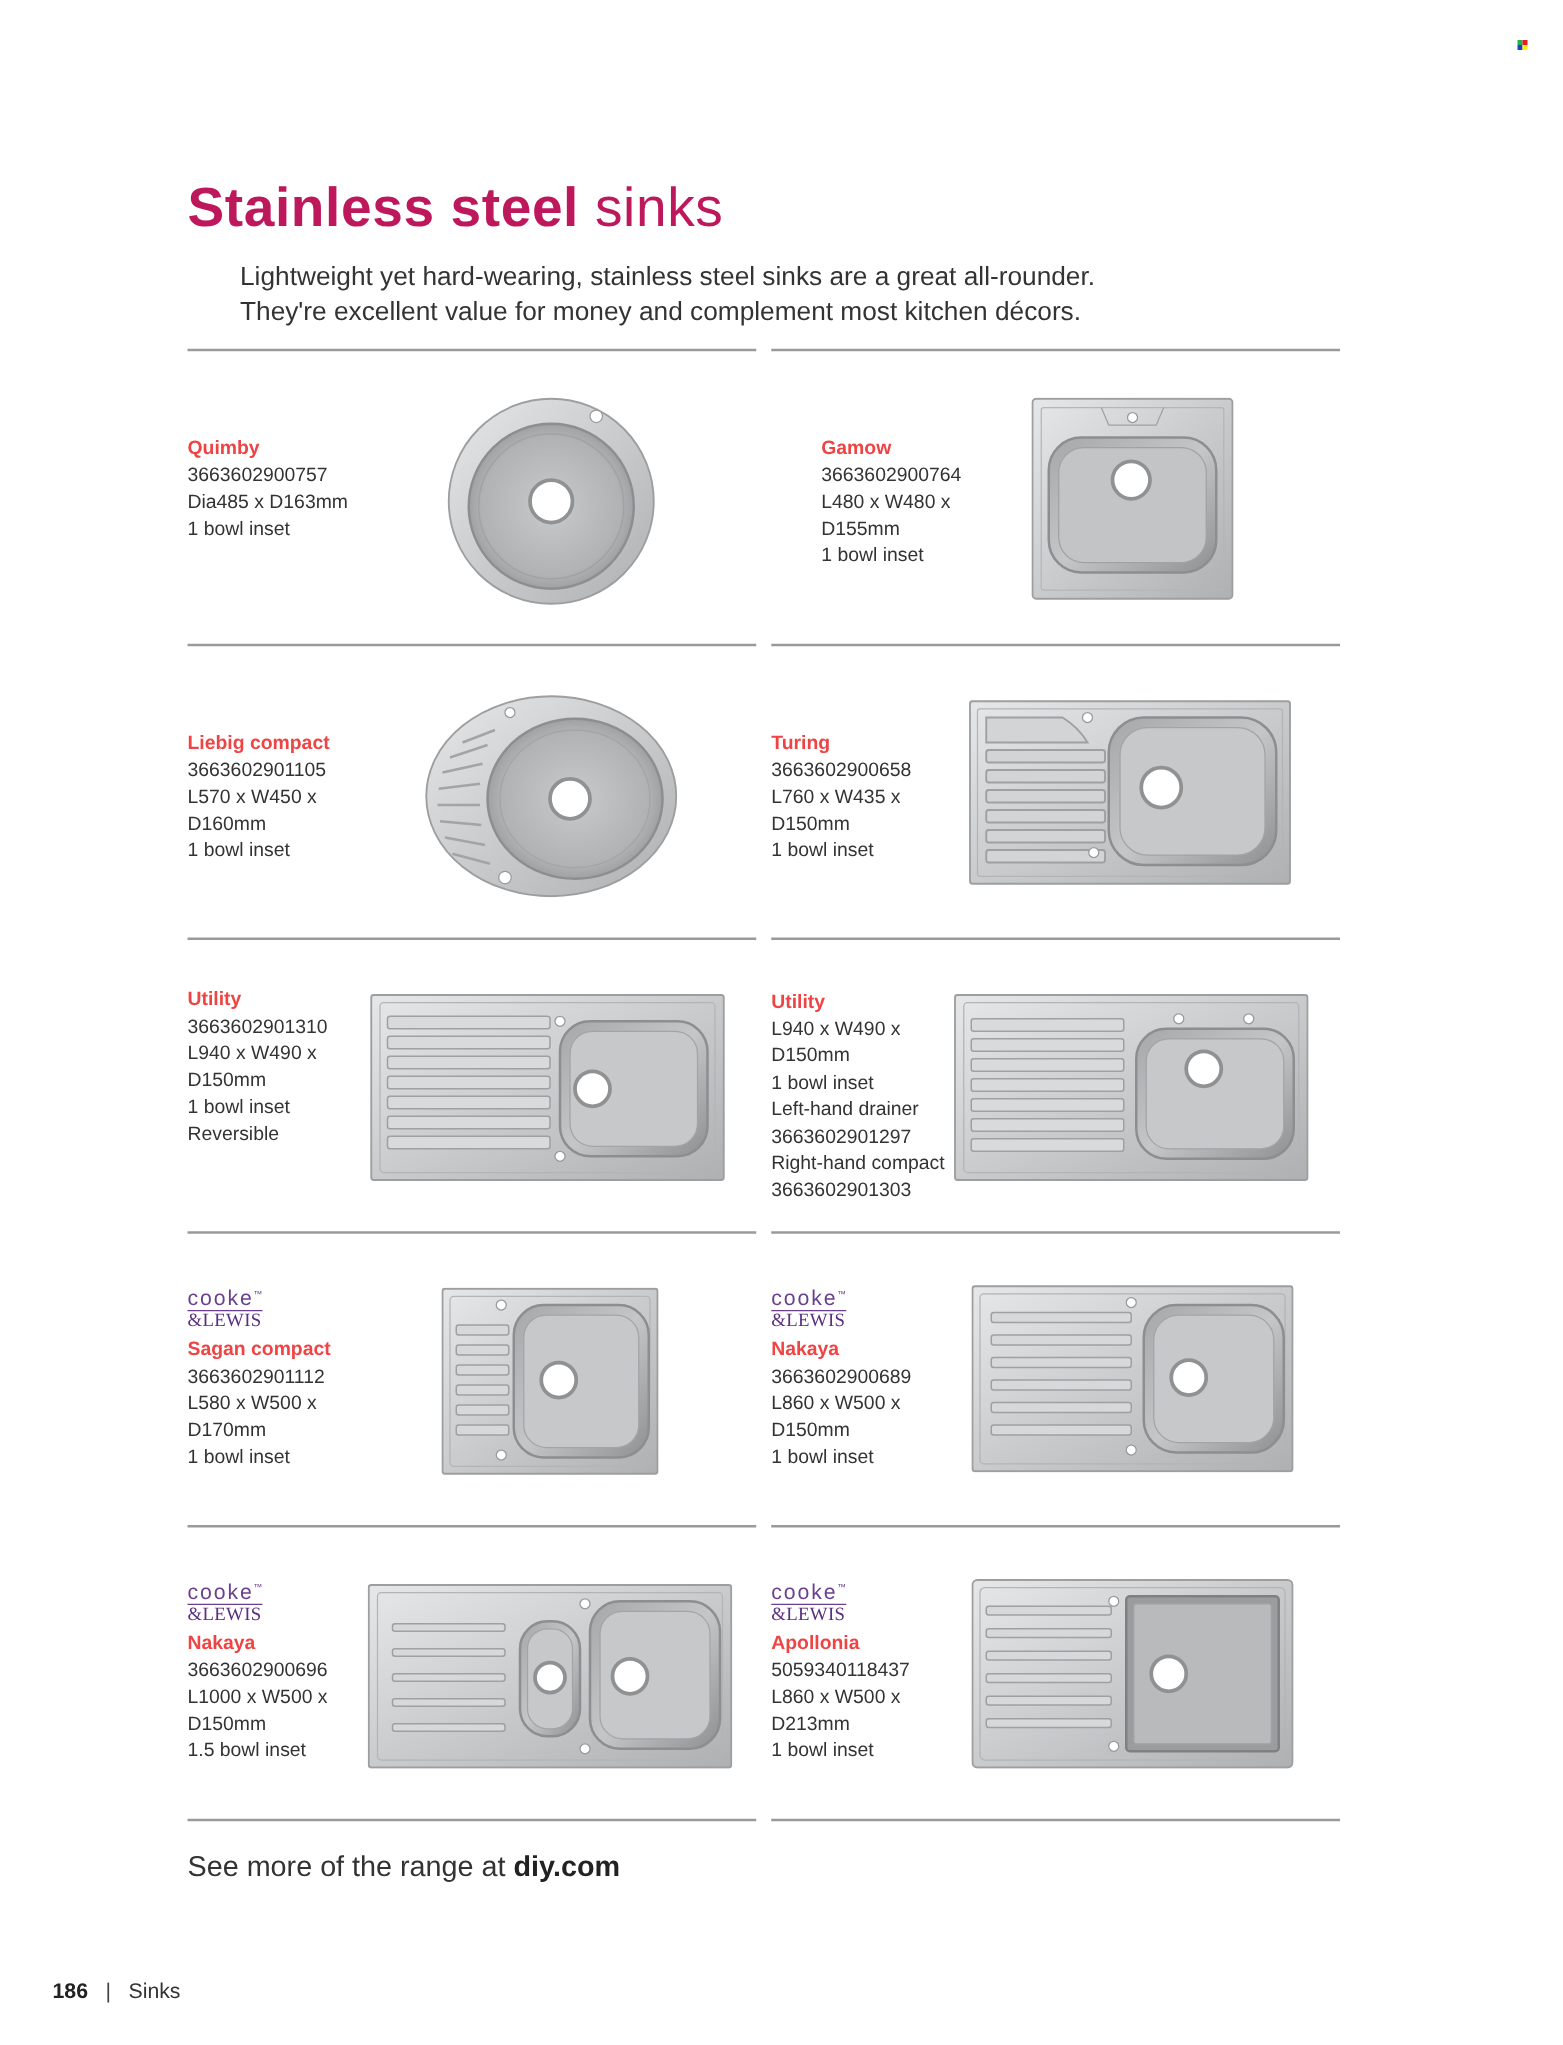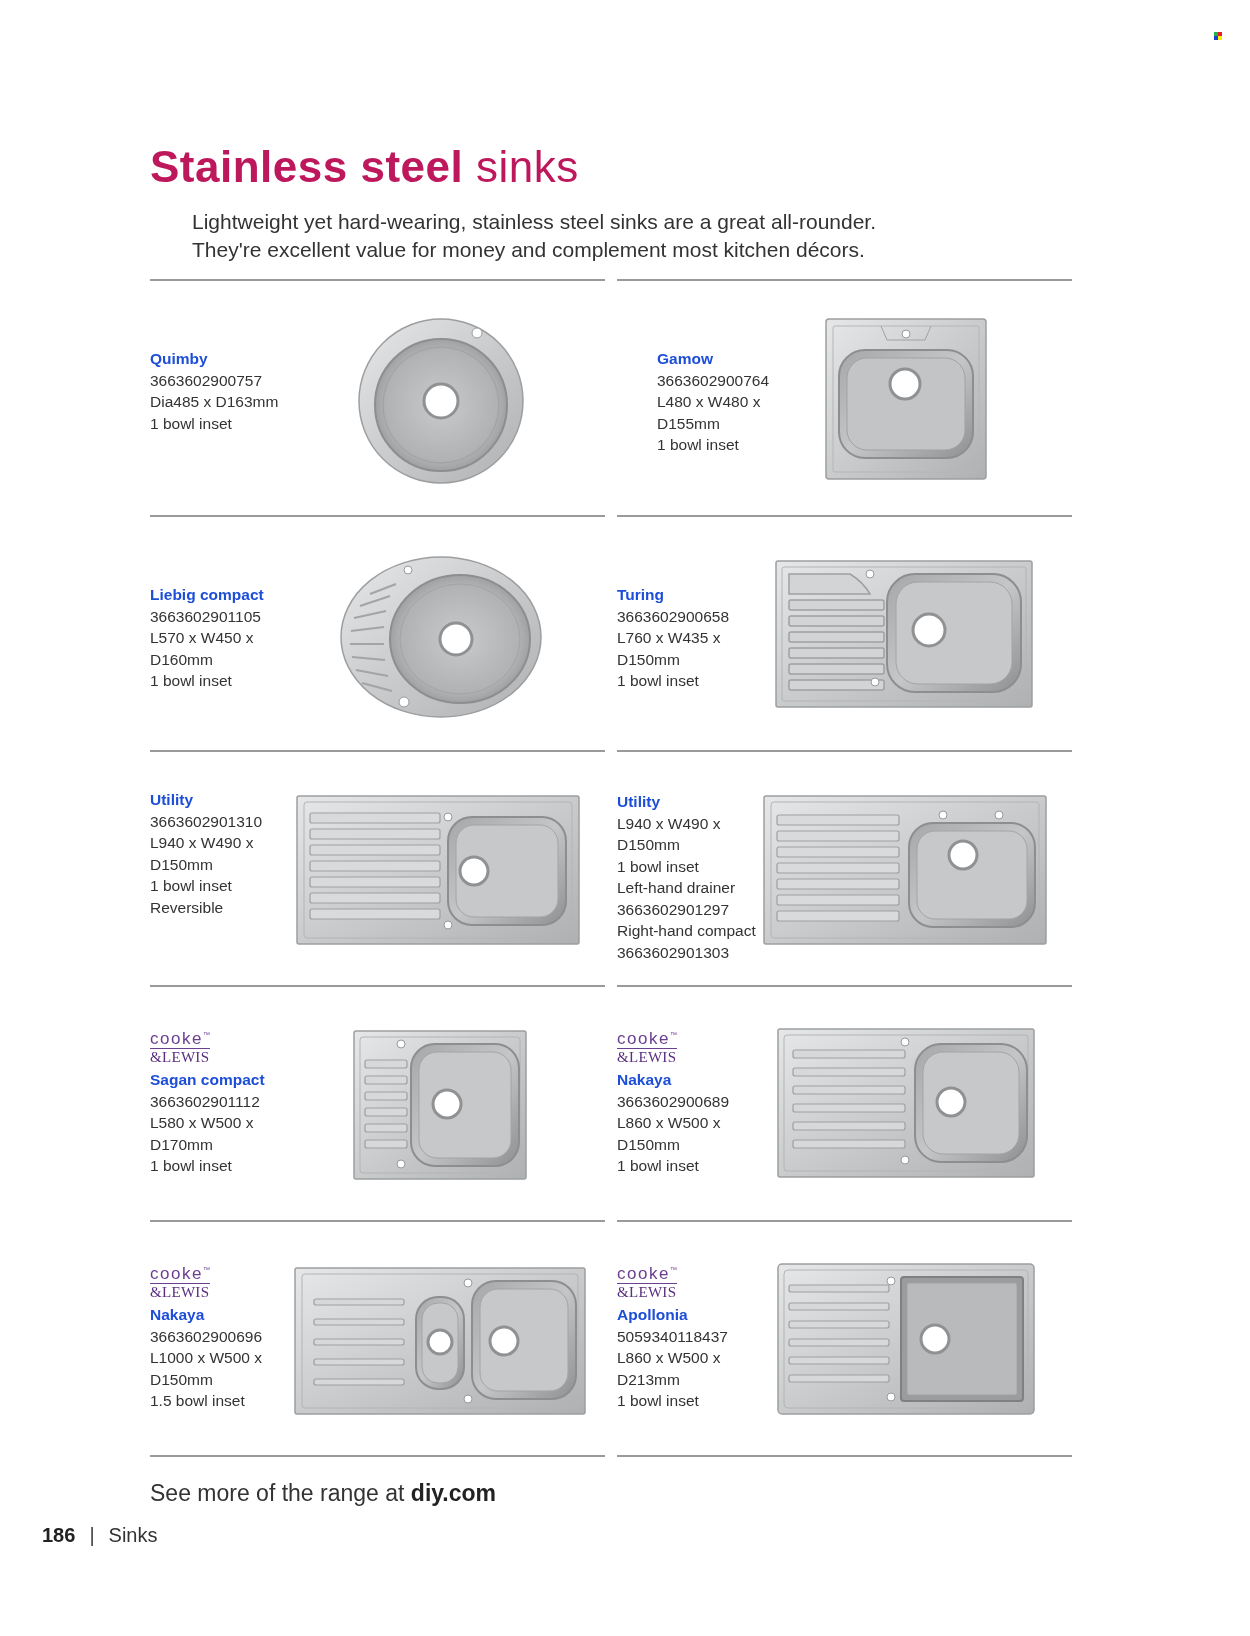--- a/index.html
+++ b/index.html
@@ -12,34 +12,34 @@
   .title { position: absolute; left: 150px; top: 140px; font-size: 44px; line-height: 54px; color: #be185d; letter-spacing: 0.5px; }
   .title b { font-weight: 700; }
   .title .light { font-weight: 400; }
 
   .intro { position: absolute; left: 150px; top: 208px; font-size: 21px; line-height: 28px; color: #333; width: 900px; margin-left: 42px; }
 
   .rule { position: absolute; height: 2px; background: #9a9a9a; }
 
   .cell { position: absolute; width: 455px; height: 235px; }
   .info { position: absolute; left: 0; font-size: 15.5px; line-height: 21.5px; color: #333; }
-  .info .name { font-weight: 700; color: #1d4ed8; }
+  .info .name { font-weight: 700; color: #ef4444; }
 
   .brand { display: block; margin-bottom: 4px; line-height: 1; }
   .brand .cooke { display: block; color: #6b3f8f; font-size: 17px; letter-spacing: 1.5px; font-family: "Liberation Sans", sans-serif; border-bottom: 1.5px solid #6b3f8f; width: 60px; padding-bottom: 1px; }
   .brand .cooke sup { font-size: 7px; letter-spacing: 0; }
   .brand .lewis { display: block; color: #5a2f80; font-size: 15px; font-family: "Liberation Serif", serif; letter-spacing: 0.3px; margin-top: 1px; }
 
   .sink { position: absolute; }
   .sink svg { display: block; }
 
   .footer-link { position: absolute; left: 150px; top: 1480px; font-size: 23px; color: #333; }
   .footer-link b { font-weight: 700; color: #222; }
 
-  .page-footer { position: absolute; left: 42px; top: 1524px; font-size: 20px; color: #333; }
+  .page-footer { position: absolute; left: 42px; top: 1583px; font-size: 17px; color: #333; }
   .page-footer .num { font-weight: 700; color: #222; }
   .page-footer .sep { margin: 0 14px; color: #444; }
 </style>
 </head>
 <body>
 
 <div class="corner-mark">
   <span style="background:#22b14c"></span>
   <span style="background:#ed1c24"></span>
   <span style="background:#1e3fd0"></span>

